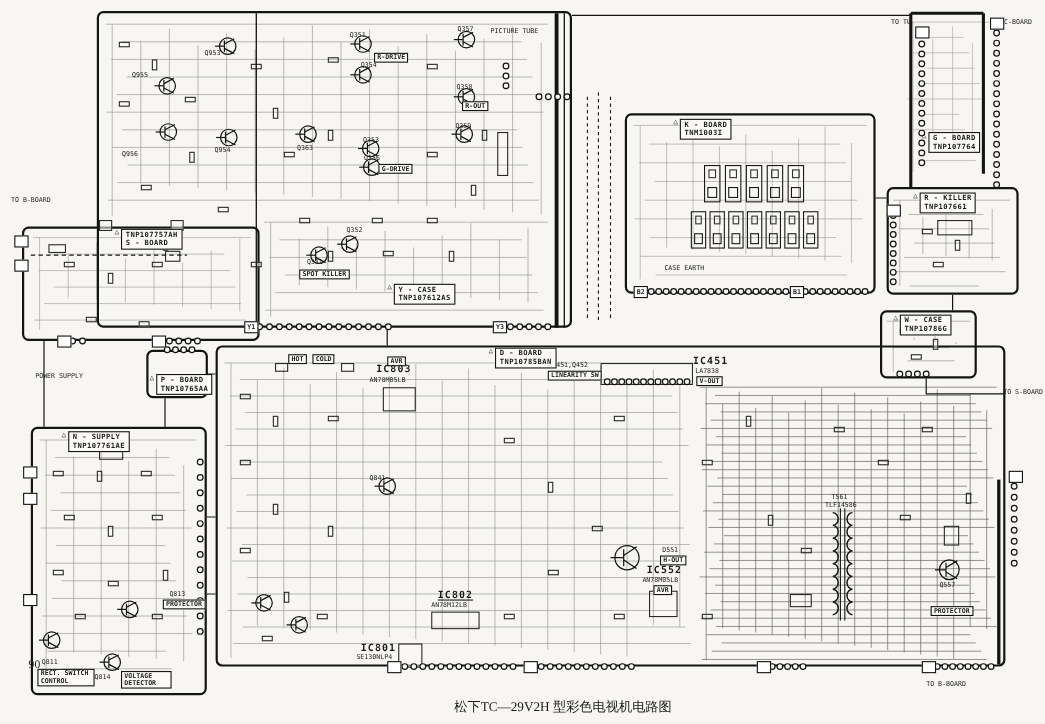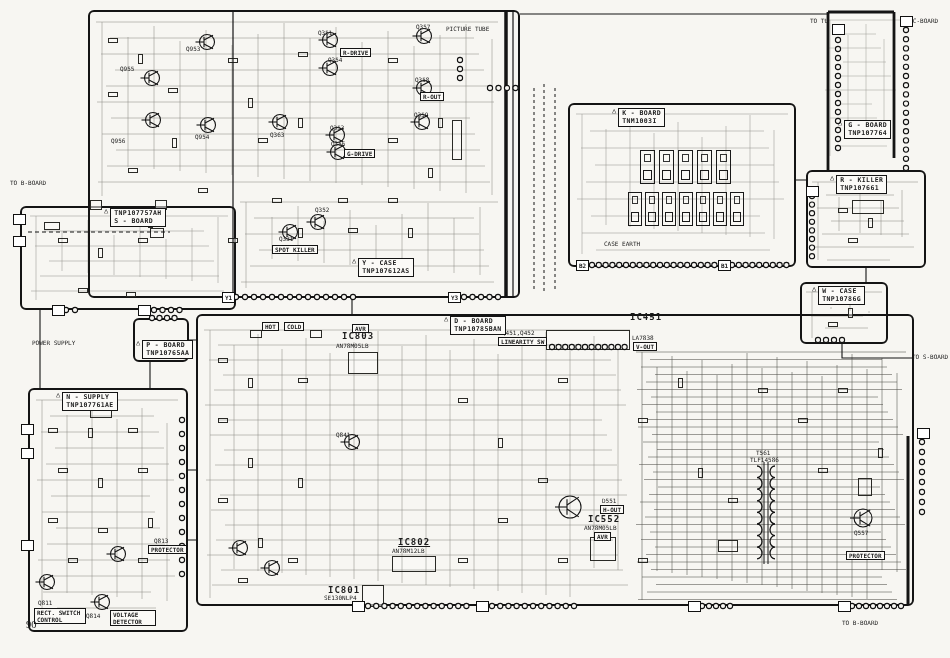--- a/index.html
+++ b/index.html
@@ -605,21 +605,22 @@
       </g>
       <g stroke="#141414" fill="none" stroke-width="1.1">
         <circle cx="272" cy="568" r="7.5"></circle>
         <line x1="269" y1="562.75" x2="269" y2="573.25"></line>
         <line x1="269" y1="566" x2="278" y2="561.25"></line>
         <line x1="269" y1="570" x2="278" y2="574.75"></line>
         <line x1="260.5" y1="568" x2="269" y2="568"></line>
       </g>
     </svg>
 
-  <div class="pagenum" style="left:26px;top:619px;">90</div>
+  <div class="caption" style="left:413px;top:634px;">松下TC—29V2H 型彩色电视机电路图</div>
+  <div class="pagenum" style="left:26px;top:599px;">90</div>
 <div class="board" style="left: 88px; top: 10px; width: 432px; height: 288px;"></div>
     <div class="blabel" style="left: 352px; top: 258px;">
       <span class="tri">△</span>
       <div class="bx">
         <div>Y - CASE</div>
         <div>TNP107612AS</div>
       </div>
     </div>
     <div class="board" style="left: 20px; top: 206px; width: 216px; height: 104px;"></div>
     <div class="blabel" style="left: 104px; top: 208px;">
@@ -706,21 +707,21 @@
     <div class="ann a-t" style="left: 446px; top: 26px;">PICTURE TUBE</div>
     <div class="ann a-t" style="left: 10px; top: 180px;">TO B-BOARD</div>
     <div class="ann a-t" style="left: 32px; top: 340px;">POWER SUPPLY</div>
     <div class="ann a-box" style="left: 262px; top: 322px;">HOT</div>
     <div class="ann a-box" style="left: 284px; top: 322px;">COLD</div>
     <div class="ann a-box" style="left: 352px; top: 324px;">AVR</div>
     <div class="ann a-m" style="left: 342px; top: 332px;">IC803</div>
     <div class="ann a-t" style="left: 336px; top: 343px;">AN78M05LB</div>
     <div class="ann a-t" style="left: 502px; top: 330px;">Q451,Q452</div>
     <div class="ann a-box" style="left: 498px; top: 337px;">LINEARITY SW</div>
-    <div class="ann a-m" style="left: 630px; top: 313px;">IC451</div>
+    <div class="ann a-m" style="left: 630px; top: 325px;">IC451</div>
     <div class="ann a-t" style="left: 632px; top: 335px;">LA7838</div>
     <div class="ann a-box" style="left: 633px; top: 342px;">V-OUT</div>
     <div class="ann a-t" style="left: 336px; top: 432px;">Q841</div>
     <div class="ann a-m" style="left: 398px; top: 538px; text-decoration: underline;">IC802</div>
     <div class="ann a-t" style="left: 392px; top: 548px;">AN78M12LB</div>
     <div class="ann a-m" style="left: 328px; top: 586px;">IC801</div>
     <div class="ann a-t" style="left: 324px; top: 595px;">SE130NLP4</div>
     <div class="ann a-t" style="left: 602px; top: 498px;">D551</div>
     <div class="ann a-box" style="left: 600px; top: 505px;">H-OUT</div>
     <div class="ann a-m" style="left: 588px; top: 515px;">IC552</div>

